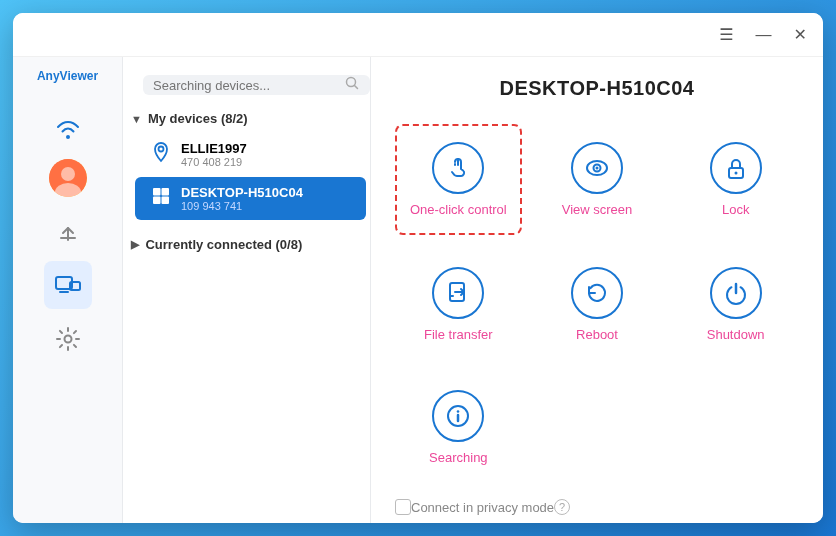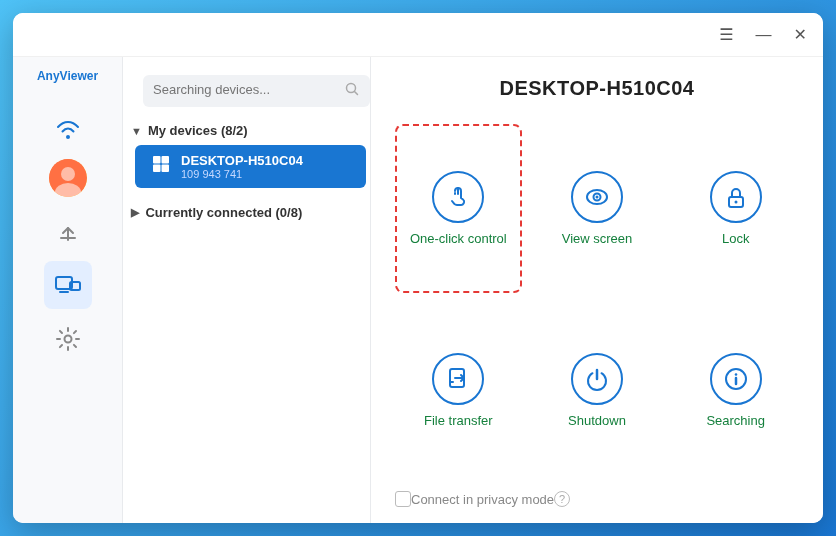--- a/index.html
+++ b/index.html
@@ -103,25 +103,25 @@
     .device-panel {
       width: 248px;
       background: #fff;
       border-right: 1px solid #e8eaed;
       display: flex;
       flex-direction: column;
       padding: 0;
     }
     .search-bar {
       display: flex;
-      align-items: flex-start;
+      align-items: center;
       margin: 10px 10px 6px 10px;
       background: #f0f2f5;
       border-radius: 6px;
-      padding: 7px 10px;
+      padding: 1px 10px;
       gap: 16px;
     }
     .search-input {
       border: none;
       background: transparent;
       outline: none;
       font-size: 13px;
       color: #aaa;
       flex: 1;
     }
@@ -229,21 +229,21 @@
       border: 2.5px solid #1976d2;
       border-radius: 50%;
       display: flex;
       align-items: center;
       justify-content: center;
       color: #1976d2;
       font-size: 24px;
     }
     .action-label {
       font-size: 13px;
-      color: #15803d;
+      color: #ec4899;
       font-weight: 500;
     }
     .privacy-row {
       display: flex;
       align-items: center;
       gap: 0;
       margin-top: 10px;
       padding-top: 8px;
     }
     .privacy-checkbox {
@@ -359,20 +359,32 @@
           </svg>
         </button>
       </div>
 
       <div class="device-section">
         <div class="section-header">
           <span class="chevron">▼</span>
           <span>My devices (8/2)</span>
         </div>
 
+        <div class="device-item">
+          <span class="device-icon">
+            <svg width="20" height="22" viewBox="0 0 20 22">
+              <path d="M10 2C6.69 2 4 4.69 4 8c0 5.25 6 12 6 12s6-6.75 6-12c0-3.31-2.69-6-6-6z" stroke="#1976d2" stroke-width="1.8" fill="none"></path>
+              <circle cx="10" cy="8" r="2.5" stroke="#1976d2" stroke-width="1.8" fill="none"></circle>
+            </svg>
+          </span>
+          <div class="device-info">
+            <span class="device-name">ELLIE1997</span>
+            <span class="device-id">470 408 219</span>
+          </div>
+        </div>
 
         <div class="device-item selected">
           <span class="device-icon">
             <svg width="20" height="20" viewBox="0 0 20 20">
               <rect x="2" y="2" width="7.5" height="7.5" fill="#fff" rx="1"></rect>
               <rect x="10.5" y="2" width="7.5" height="7.5" fill="#fff" rx="1"></rect>
               <rect x="2" y="10.5" width="7.5" height="7.5" fill="#fff" rx="1"></rect>
               <rect x="10.5" y="10.5" width="7.5" height="7.5" fill="#fff" rx="1"></rect>
             </svg>
           </span>
@@ -434,20 +446,29 @@
           <div class="action-icon">
             <svg width="26" height="26" viewBox="0 0 26 26" fill="none">
               <rect x="5" y="3" width="14" height="18" rx="2" stroke="#1976d2" stroke-width="2"></rect>
               <path d="M10 12h9M16 9l3 3-3 3" stroke="#1976d2" stroke-width="2" stroke-linecap="round" stroke-linejoin="round"></path>
               <path d="M8 16H5" stroke="#1976d2" stroke-width="2" stroke-linecap="round"></path>
             </svg>
           </div>
           <span class="action-label">File transfer</span>
         </button>
 
+        <button class="action-btn">
+          <div class="action-icon">
+            <svg width="26" height="26" viewBox="0 0 26 26" fill="none">
+              <path d="M5 13a8 8 0 1 0 1.5-4.8" stroke="#1976d2" stroke-width="2" stroke-linecap="round"></path>
+              <path d="M5 7v6h6" stroke="#1976d2" stroke-width="2" stroke-linecap="round" stroke-linejoin="round"></path>
+            </svg>
+          </div>
+          <span class="action-label">Reboot</span>
+        </button>
 
         <button class="action-btn">
           <div class="action-icon">
             <svg width="26" height="26" viewBox="0 0 26 26" fill="none">
               <path d="M13 4v9" stroke="#1976d2" stroke-width="2.5" stroke-linecap="round"></path>
               <path d="M8.5 7.2A9 9 0 1 0 17.5 7.2" stroke="#1976d2" stroke-width="2" stroke-linecap="round" fill="none"></path>
             </svg>
           </div>
           <span class="action-label">Shutdown</span>
         </button>

